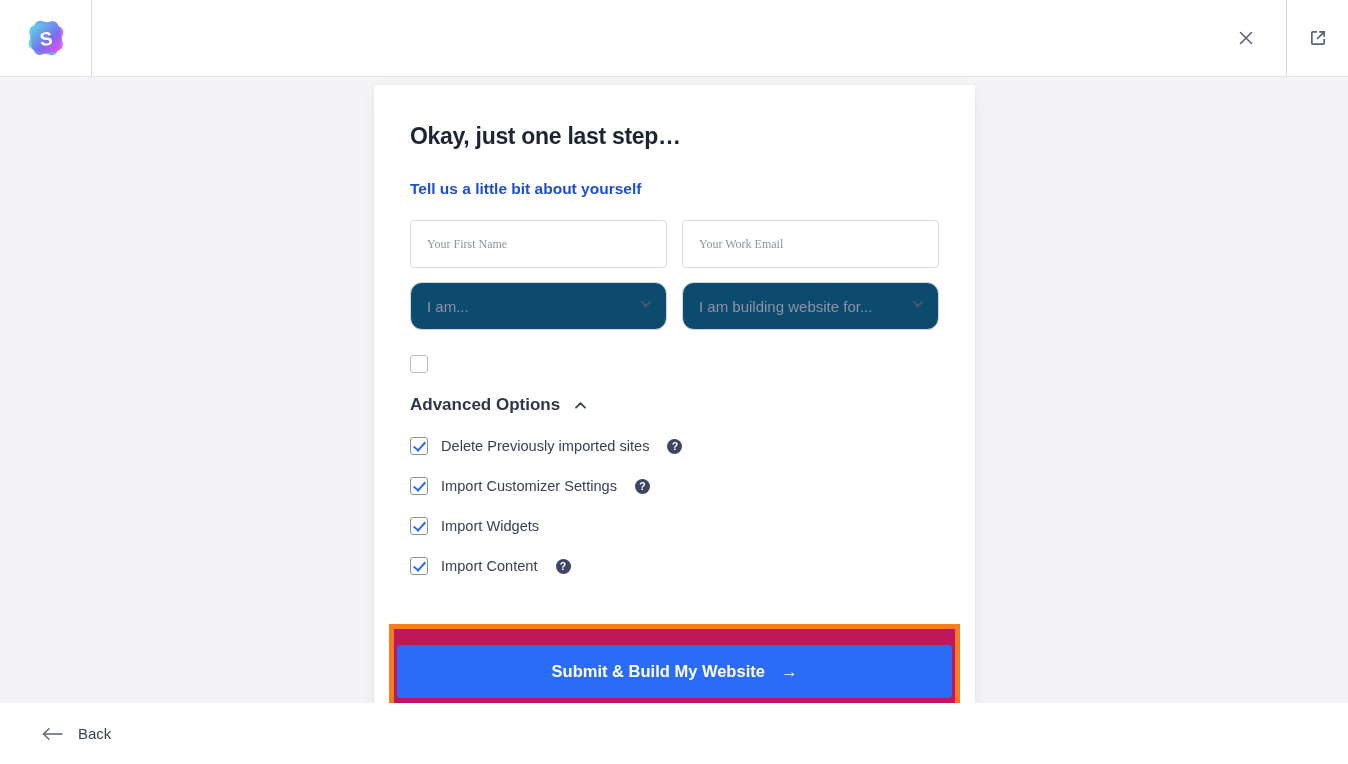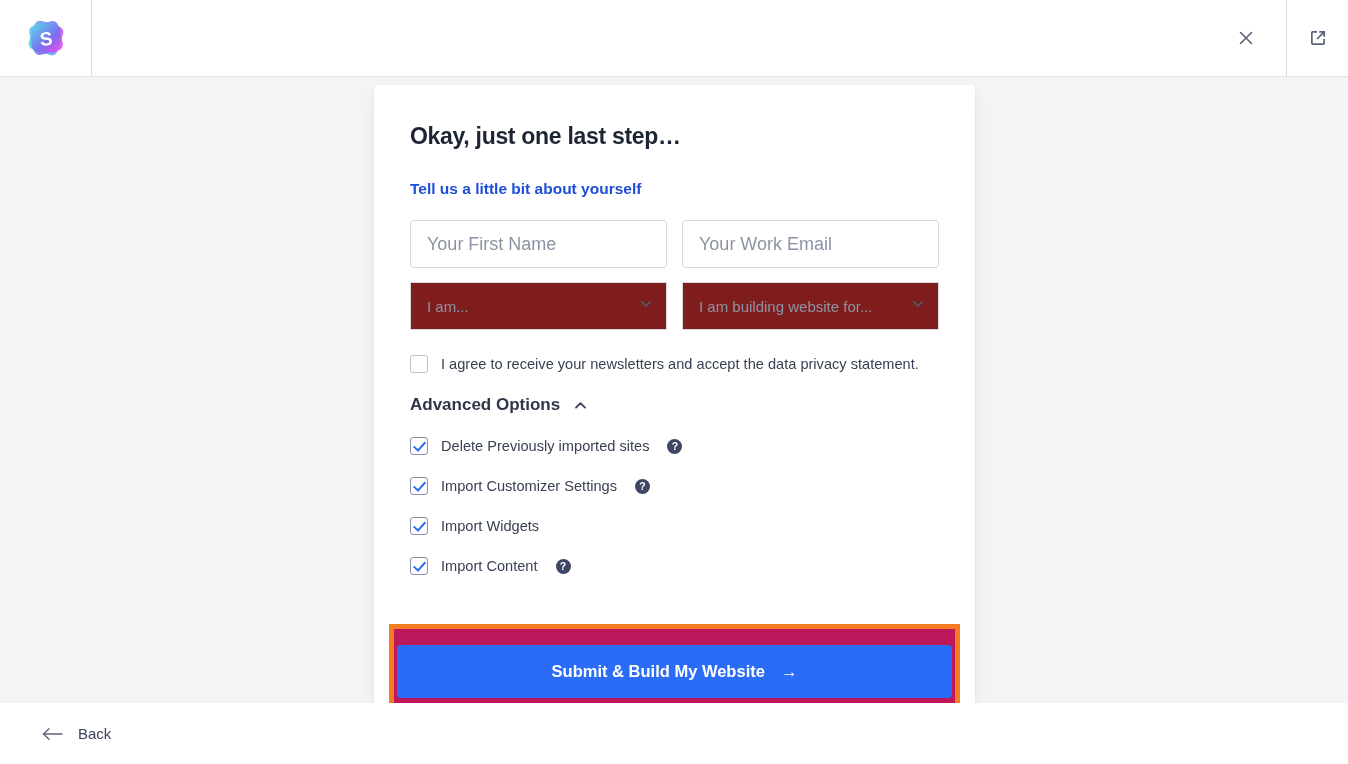--- a/index.html
+++ b/index.html
@@ -118,35 +118,35 @@
   .field {
     flex: 1 1 0;
     position: relative;
   }
   .text-input {
     width: 100%;
     height: 48px;
     border: 1px solid #d6d9e0;
     border-radius: 4px;
     background: #fff;
-    font-family: Liberation Sans, sans-serif;
-    font-size: 18px;
+    font-family: Liberation Serif, serif;
+    font-size: 12px;
     color: #2e3647;
     padding: 0 16px;
     outline: none;
   }
   .text-input::placeholder { color: #8d93a4; }
 
   .select-wrap { position: relative; }
   .select-box {
     width: 100%;
     height: 48px;
     border: 1px solid #d6d9e0;
-    border-radius: 0;
-    background: #7f1d1d;
+    border-radius: 12px;
+    background: #0c4a6e;
     font-size: 15px;
     color: #8d93a4;
     padding: 0 38px 0 16px;
     display: flex;
     align-items: center;
     cursor: pointer;
   }
   .select-caret {
     position: absolute;
     right: 14px;
@@ -355,21 +355,20 @@
         <span class="select-caret">
           <svg width="14" height="14" viewBox="0 0 14 14">
             <path d="M2.6 4.8 L7 9.2 L11.4 4.8" stroke="#53596b" stroke-width="1.7" fill="none" stroke-linecap="round" stroke-linejoin="round"></path>
           </svg>
         </span>
       </div>
     </div>
 
     <div class="agree-row">
       <div class="cb"></div>
-      <span class="agree-label">I agree to receive your newsletters and accept the data privacy statement.</span>
     </div>
 
     <div class="adv-header">
       <span>Advanced Options</span>
       <span class="adv-caret">
         <svg width="15" height="15" viewBox="0 0 15 15">
           <path d="M3 9.6 L7.5 5.2 L12 9.6" stroke="#3a4154" stroke-width="1.8" fill="none" stroke-linecap="round" stroke-linejoin="round"></path>
         </svg>
       </span>
     </div>

